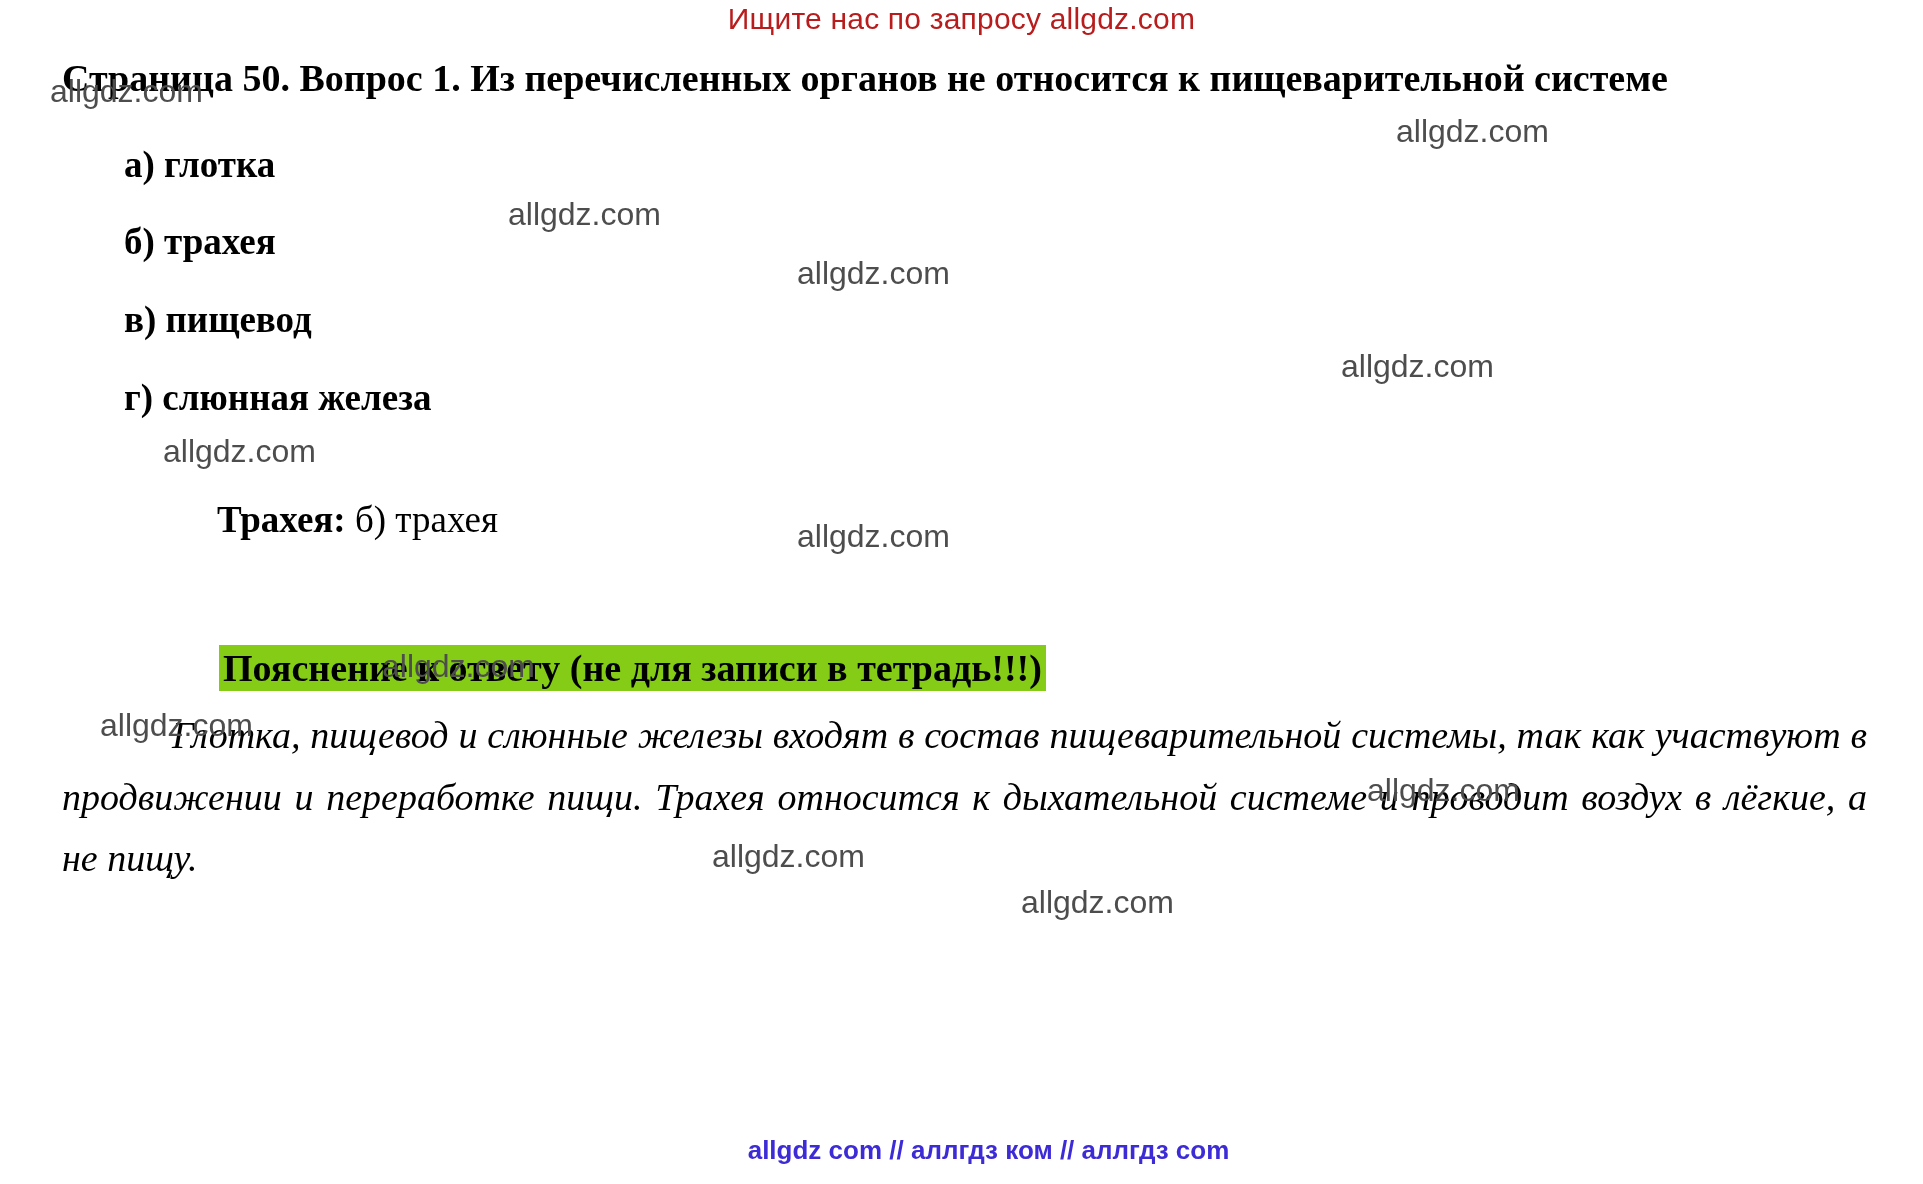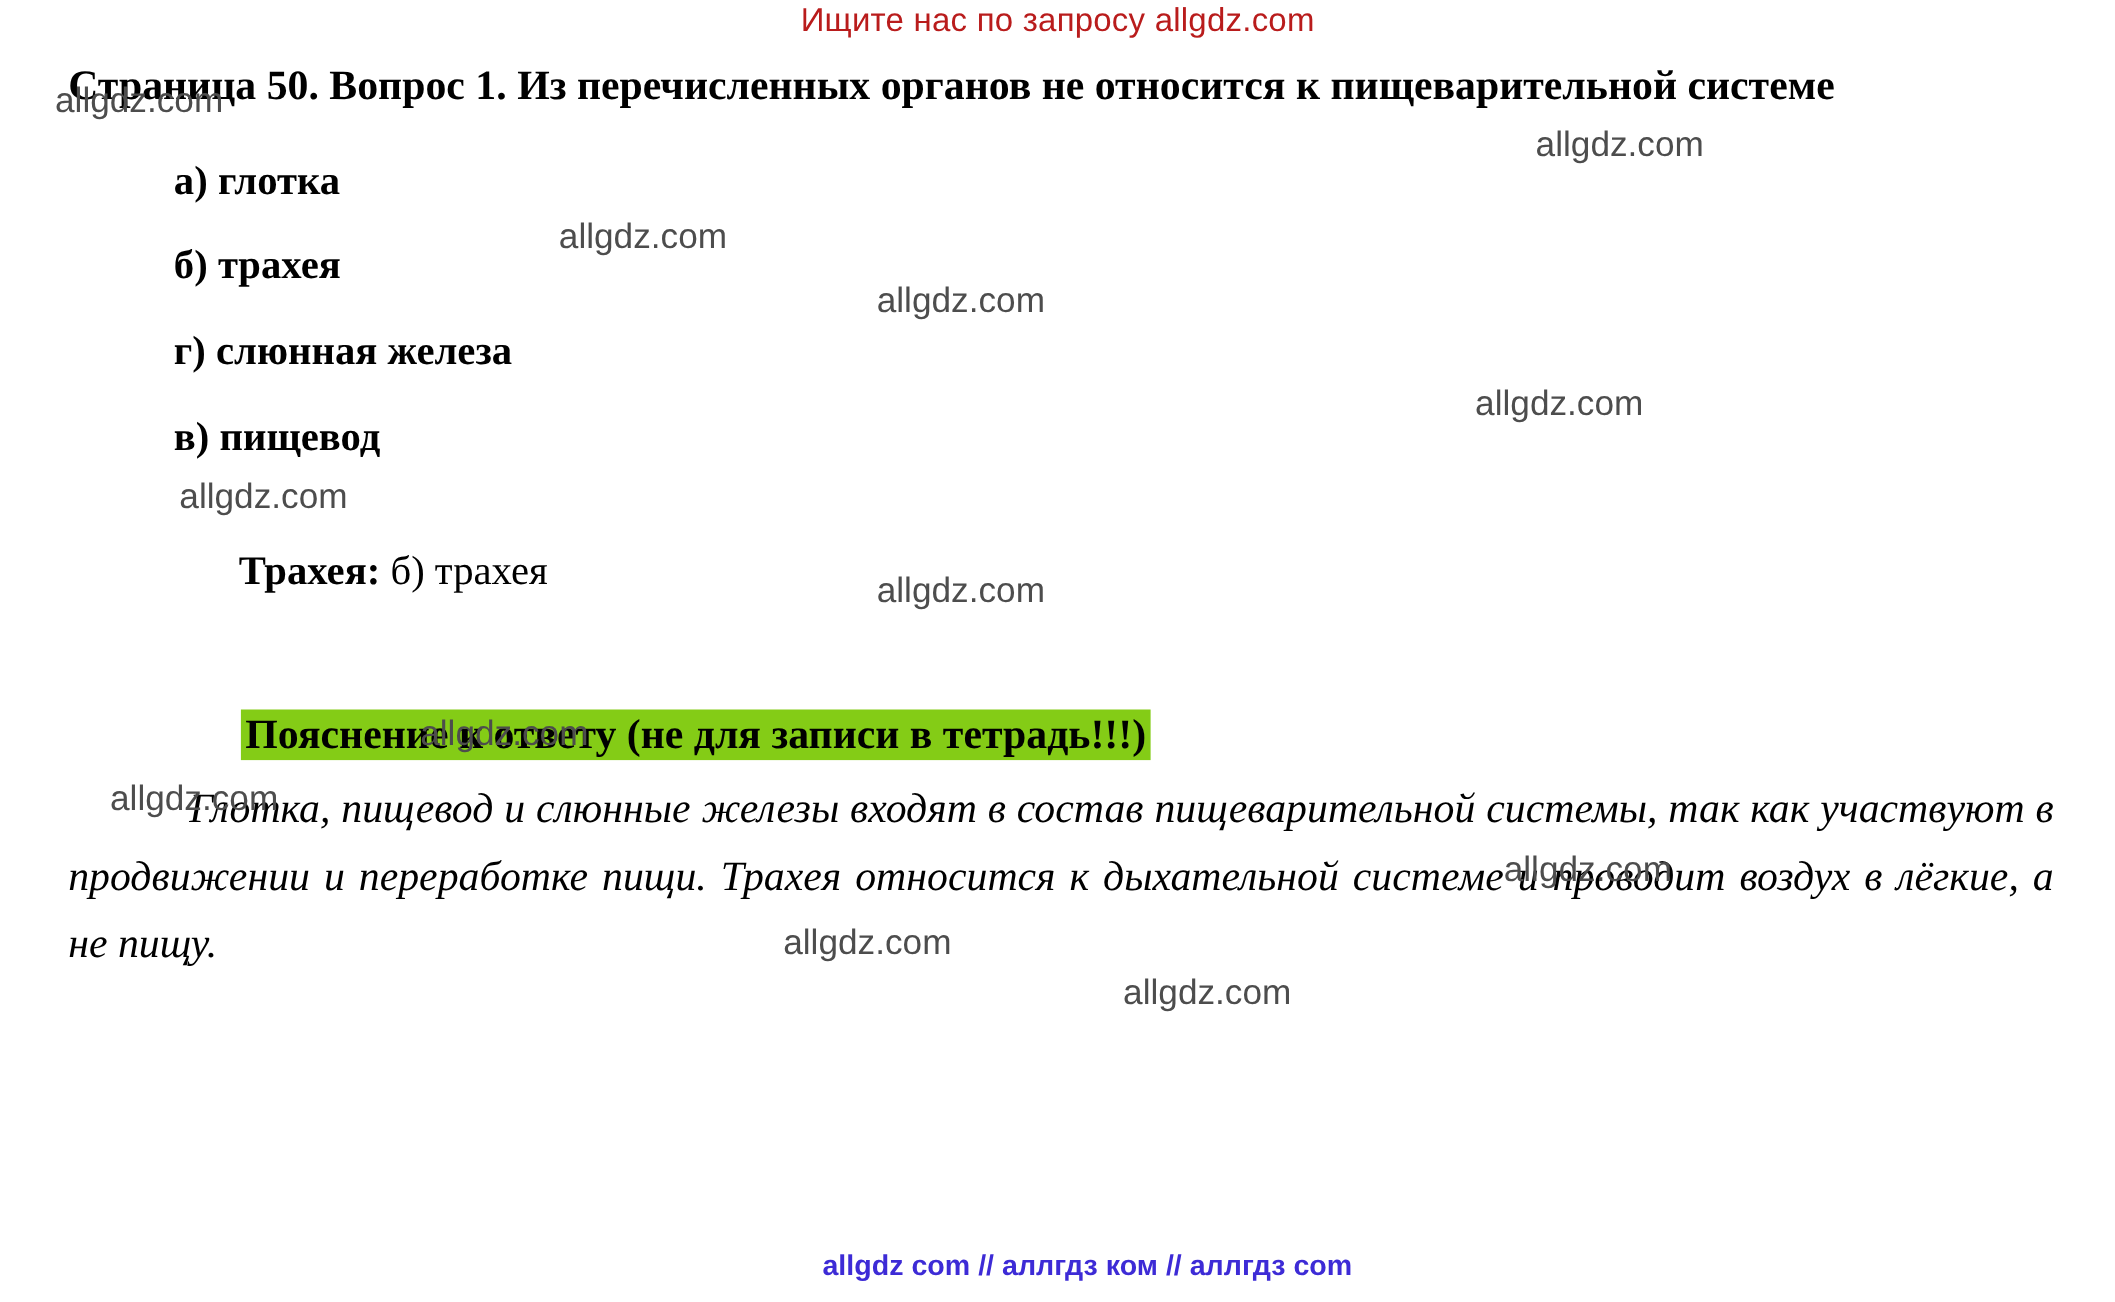--- a/index.html
+++ b/index.html
@@ -42,21 +42,21 @@
     font-weight: bold;
     line-height: 1.62;
     text-align: justify;
     text-justify: inter-word;
     width: 1805px;
     margin: 0;
   }
   .q-title .lead { white-space: nowrap; }
 
   .choices {
-    margin: 16px 0 0 96px;
+    margin: 16px 0 0 62px;
   }
   .choice {
     font-size: 37px;
     font-weight: bold;
     line-height: 2.1;
     white-space: nowrap;
   }
 
   .answer {
     margin: 62px 0 0 155px;
@@ -118,22 +118,22 @@
 <div class="content">
 
   <p class="q-title">
     <span class="lead">Страница 50. Вопрос 1.</span>
     <span>Из перечисленных органов не относится к пищеварительной системе</span>
   </p>
 
   <div class="choices">
     <div class="choice">а) глотка</div>
     <div class="choice">б) трахея</div>
+    <div class="choice">в) пищевод</div>
     <div class="choice">г) слюнная железа</div>
-    <div class="choice">в) пищевод</div>
   </div>
 
   <div class="answer">
     <span class="lbl">Трахея:</span>
     <span>б) трахея</span>
   </div>
 
   <div class="explain-head">Пояснение к ответу (не для записи в тетрадь!!!)</div>
 
   <p class="explain-body"><span class="indent"></span><span>Глотка, пищевод и слюнные железы входят в состав пищеварительной системы, так как участвуют в продвижении и переработке пищи. Трахея относится к дыхательной системе и проводит воздух в лёгкие, а не пищу.</span></p>

